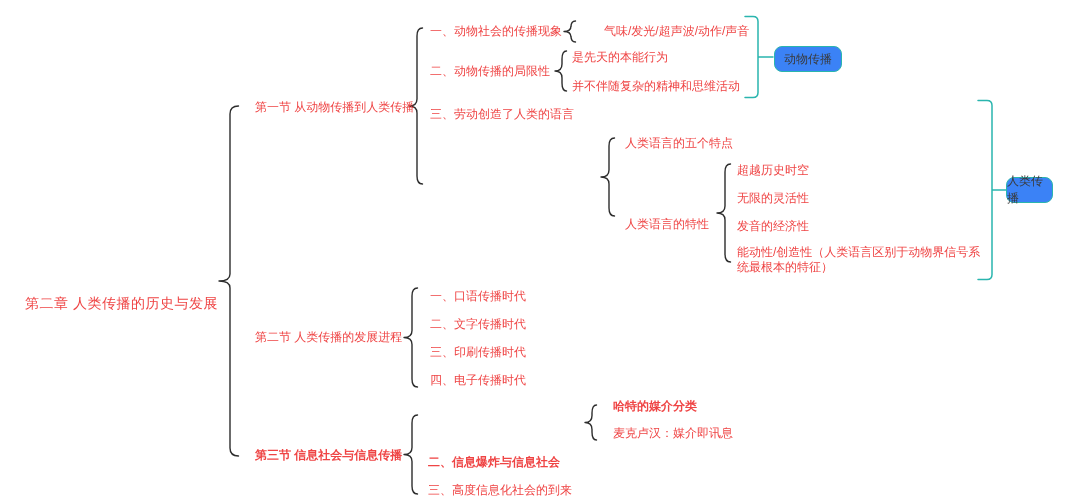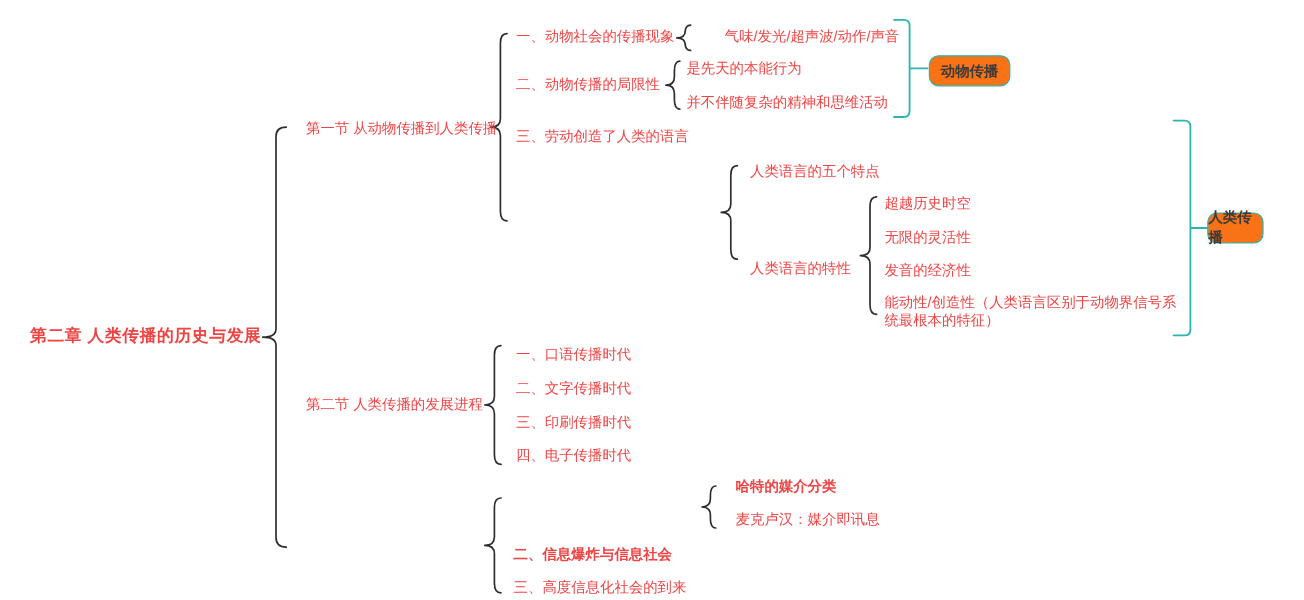--- a/index.html
+++ b/index.html
@@ -4,29 +4,28 @@
 <style>
   html,body{margin:0;padding:0;background:#fff;}
   #canvas{
     position:relative;width:1087px;height:500px;background:#fff;overflow:hidden;
     font-family:"Liberation Sans","DejaVu Sans",sans-serif;
   }
   .node{
     position:absolute;transform:translateY(-50%);
     white-space:nowrap;font-size:12px;color:#ef4444;line-height:1.25;
   }
-  .node.root{font-size:14px;font-weight:bold;letter-spacing:.5px;}
+  .node.root{font-size:14px;font-weight:normal;letter-spacing:.5px;margin-top:24px;}
   .node.bold{font-weight:bold;}
   .node.wrap{white-space:normal;width:252px;}
   svg.brace,svg.bracket{position:absolute;display:block;overflow:visible;}
   .summary-box{
     position:absolute;display:flex;align-items:center;justify-content:center;
-    border-radius:8px;background:#f97316;font-size:12px;color:#3a3a3a;
+    border-radius:8px;background:#3b82f6;font-size:12px;color:#3a3a3a;
     box-sizing:border-box;
-    font-weight:bold;
   }
 </style>
 </head>
 <body>
 
 <div id="canvas">
 
   <div class="node root" style="left:25px;top:280px">第二章 人类传播的历史与发展</div>
 
   <svg class="brace" style="left:218px;top:105px" width="22" height="352" viewBox="0 0 22 352">
@@ -80,18 +79,19 @@
 
   <div class="summary-box" style="left: 774px; top: 46px; width: 68px; height: 26px; border: 1.5px solid rgb(42, 181, 174);">动物传播</div>
   <div class="summary-box" style="left: 1006px; top: 177px; width: 47px; height: 26px; border: 1.5px solid rgb(42, 181, 174);">人类传播</div>
 
   <div class="node" style="left:255px;top:337px">第二节 人类传播的发展进程</div>
   <div class="node" style="left:430px;top:296px">一、口语传播时代</div>
   <div class="node" style="left:430px;top:324px">二、文字传播时代</div>
   <div class="node" style="left:430px;top:352px">三、印刷传播时代</div>
   <div class="node" style="left:430px;top:380px">四、电子传播时代</div>
 
+  <div class="node bold" style="left:255px;top:455px">第三节 信息社会与信息传播</div>
   <div class="node bold" style="left:613px;top:406px">哈特的媒介分类</div>
   <div class="node" style="left:613px;top:433px">麦克卢汉：媒介即讯息</div>
   <div class="node bold" style="left:428px;top:462px">二、信息爆炸与信息社会</div>
   <div class="node" style="left:428px;top:490px">三、高度信息化社会的到来</div>
 
 </div>
 
 </body></html>

